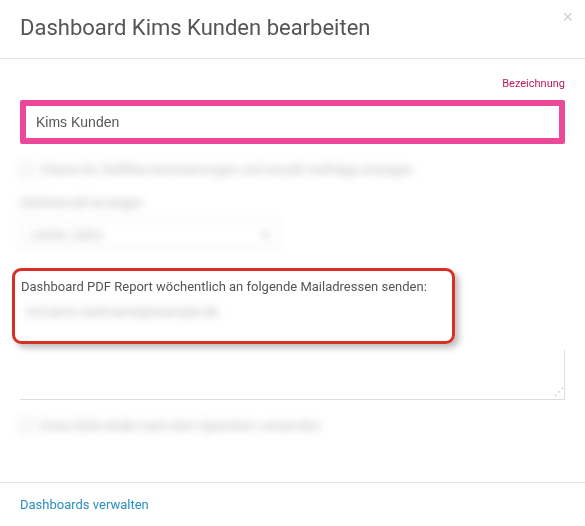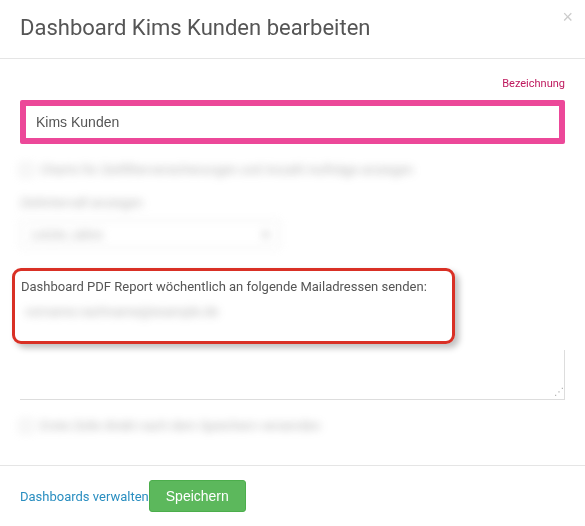--- a/index.html
+++ b/index.html
@@ -190,14 +190,13 @@
   </div>
 
   <div class="blurred-row-2">
     <div class="blurred-checkbox"></div>
     <div>Erste Zeile direkt nach dem Speichern versenden</div>
   </div>
 </div>
 
 <div class="modal-footer">
   <a class="link">Dashboards verwalten</a>
-  <button class="btn-save">Speichern</button>
 </div>
 
 </body></html>

